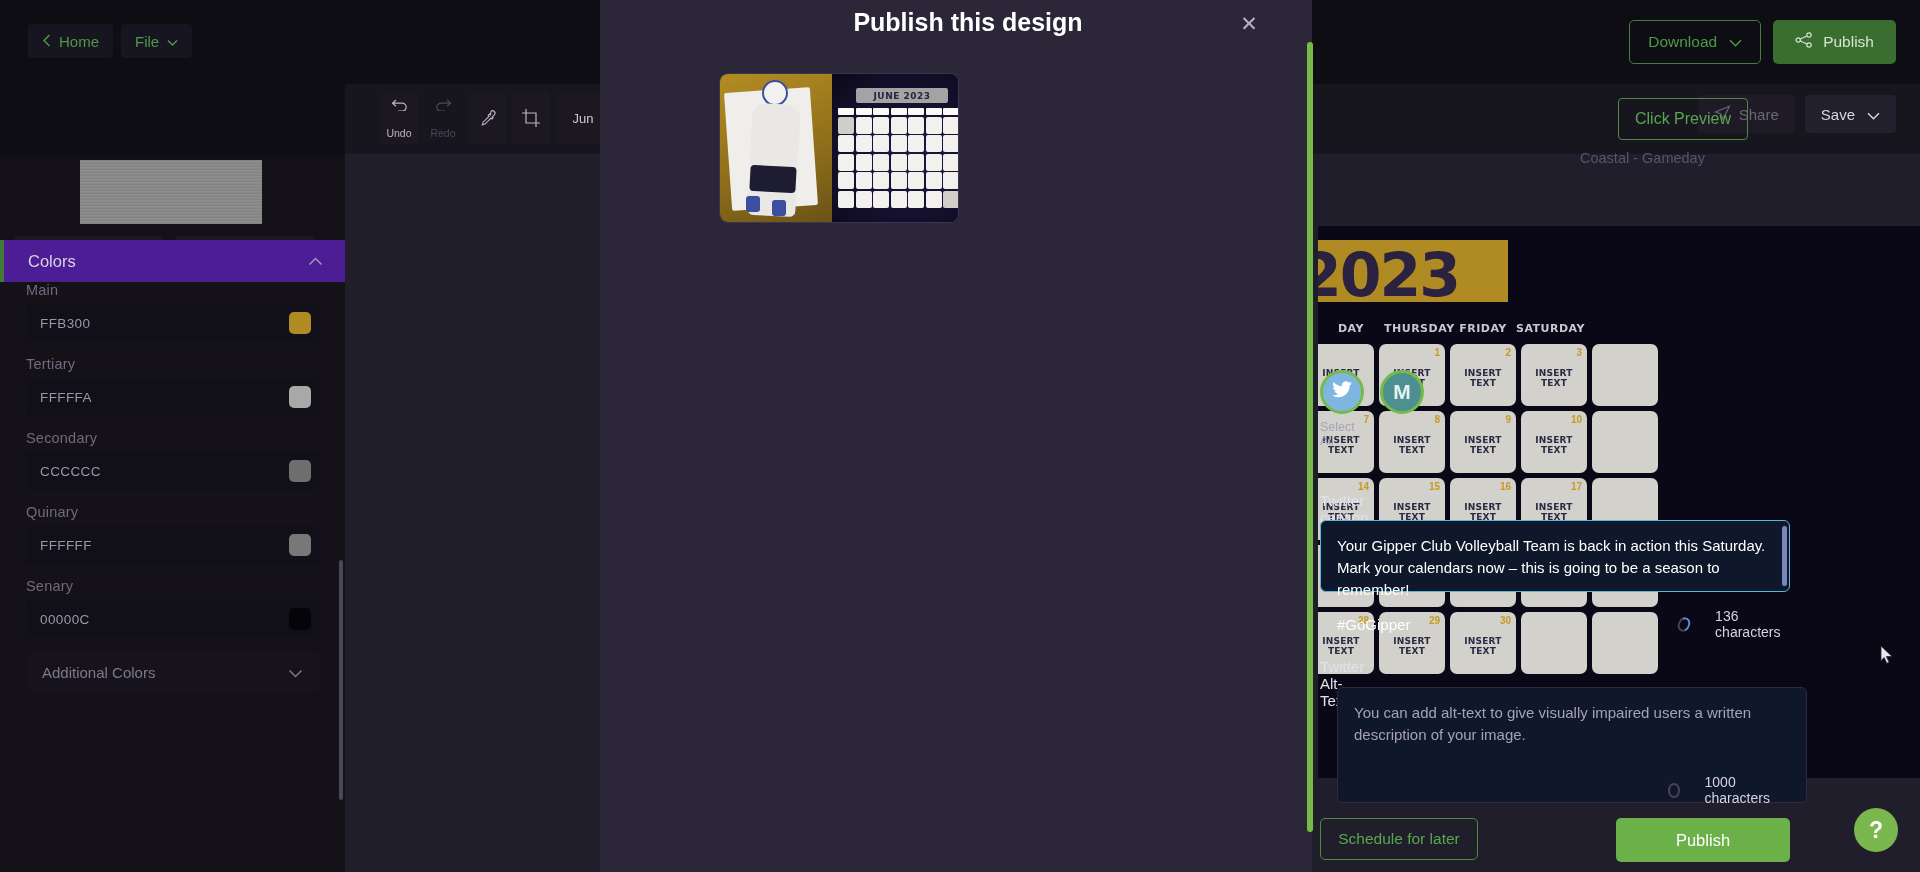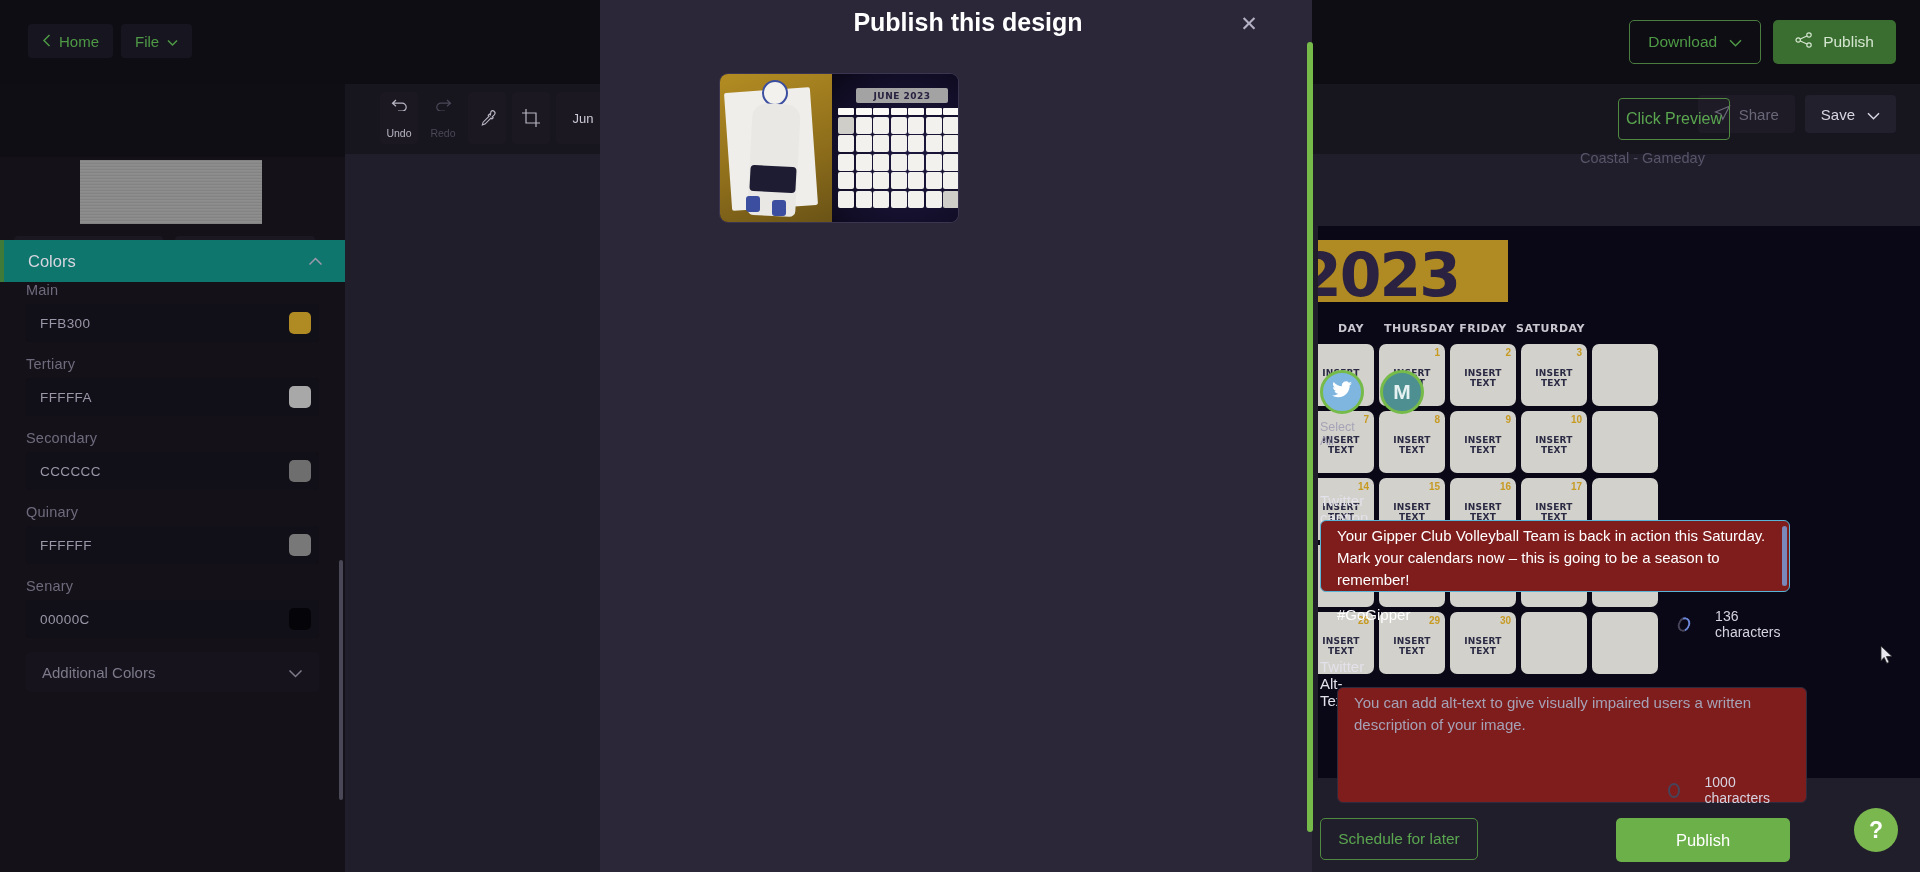--- a/index.html
+++ b/index.html
@@ -49,21 +49,21 @@
   }
   .nav-pill-row { position: absolute; left: 28px; top: 24px; display: flex; gap: 8px; }
   .nav-pill {
     height: 34px; padding: 0 14px; display: flex; align-items: center; gap: 8px;
     background: #17151f; border-radius: 4px; color: #4e9a46; font-size: 15px;
   }
 
   
   .colors-head {
     position: absolute; left: 0; top: 240px; width: 345px; height: 42px;
-    background: #0f766e; display: flex; align-items: center;
+    background: #4c1d95; display: flex; align-items: center;
     padding: 0 22px 0 24px; justify-content: space-between;
     border-left: 4px solid #3f7a38;
     text-align: center;
   }
   .colors-head .ttl { color: #d7d5de; font-size: 16.5px; }
   .colors-body { position: absolute; left: 0; top: 282px; width: 345px; height: 560px; }
   .c-label { color: #6f6b7d; font-size: 14.5px; margin: 0 0 6px 26px; letter-spacing:.2px;}
   .c-field {
     margin: 0 26px 14px 26px; height: 38px; background: #110f17; border-radius: 4px;
     display: flex; align-items: center; justify-content: space-between; padding: 0 8px 0 14px;
@@ -203,40 +203,40 @@
     font-weight: bold; display: flex; align-items: center; justify-content: center;
     letter-spacing: .5px; font-family: "DejaVu Sans", sans-serif;
   }
   .thumb .mgrid { position: absolute; left: 118px; top: 34px; display: grid;
     grid-template-columns: repeat(7, 16px); gap: 1.5px; }
   .thumb .mc { width: 16px; height: 17px; background: #f2f1ee; border-radius: 2px; }
   .thumb .mc.gray { background: #cfcec8; }
   .thumb .mhdr { width: 16px; height: 7px; background: #fbfaf7; border-radius: 1px; }
 
   .click-preview {
-    position: absolute; left: 1018px; top: 98px; width: 112px; height: 42px;
+    position: absolute; left: 1018px; top: 98px; width: 130px; height: 42px;
     border: 1px solid #4f8a40; border-radius: 4px; color: #5aa64f; font-size: 16px;
     display: flex; align-items: center; justify-content: center;
   }
 
   .socials { position: absolute; left: 720px; top: 370px; display: flex; gap: 16px; }
   .soc {
     width: 44px; height: 44px; border-radius: 50%; border: 3px solid #76bb4a;
     display: flex; align-items: center; justify-content: center; color: #fff;
   }
   .soc.tw { background: #7fb6e0; }
   .soc.m  { background: #4e8f91; font-size: 21px; font-weight: bold; color: #e6f2f2; }
   .select-all {
     position: absolute; left: 720px; top: 420px; color: #a7a3b7; font-size: 12.5px;
   }
 
   .field-label { position: absolute; color: #e3e1ea; font-size: 15px; }
   .ta {
-    position: absolute; border-radius: 6px; background: #7f1d1d;
-    color: #ffffff; font-size: 15px; line-height: 1.45; padding: 4px 16px;
+    position: absolute; border-radius: 6px; background: #0f172a;
+    color: #ffffff; font-size: 15px; line-height: 1.45; padding: 14px 16px;
   }
   .ta.caption { left: 720px; top: 520px; width: 470px; height: 72px;
     border: 1px solid #57b5d9; }
   .ta.caption .ln2 { margin-top: 14px; }
   .ta.alt { left: 737px; top: 687px; width: 470px; height: 116px;
     border: 1px solid #2f2b3e; color: #a6a2b6; }
   .ta-scroll {
     position: absolute; left: 1182px; top: 526px; width: 5px; height: 60px;
     background: #7b87b9; border-radius: 3px;
   }

